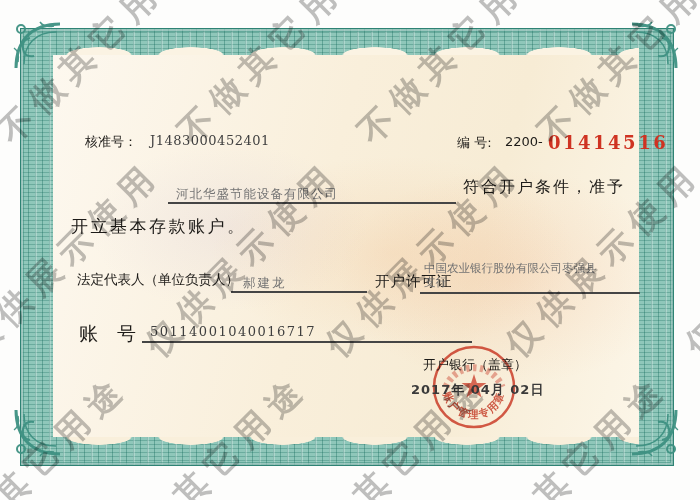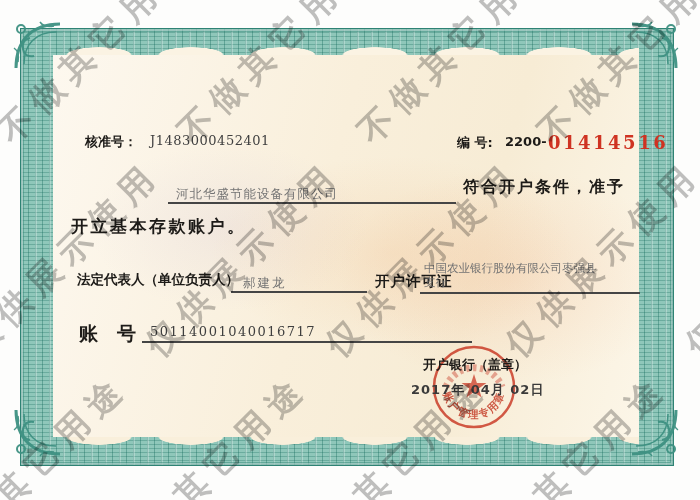--- a/index.html
+++ b/index.html
@@ -45,21 +45,21 @@
   .c-br{left:630px;top:408px;transform:scale(-1,-1);}
 
   
   .content{position:absolute;inset:0;z-index:10;color:#1c1c1c;}
   .abs{position:absolute;white-space:nowrap;}
   .title{
     left:50%;top:72px;transform:translateX(-50%);
     font-family:"DejaVu Serif","Liberation Serif",serif;
     font-size:41px;font-weight:800;letter-spacing:14px;color:#191512;
   }
-  .lbl{font-weight:700;color:#1d1b18;}
+  .lbl{font-weight:400;color:#1d1b18;}
   .val{font-family:"DejaVu Serif","Liberation Serif",serif;color:#737373;}
   .rule{position:absolute;height:1.5px;background:#454545;}
 
   .fs13{font-size:13px;} .fs14{font-size:18px;text-align:right;} .fs16{font-size:16px;} .fs17{font-size:17px;}
 
   .serial-value{font-family:"DejaVu Serif","Liberation Serif",serif;font-weight:700;letter-spacing:2.5px;}
 
   .bank-val{white-space:normal;width:225px;line-height:14px;font-size:11.5px;}
 
   

